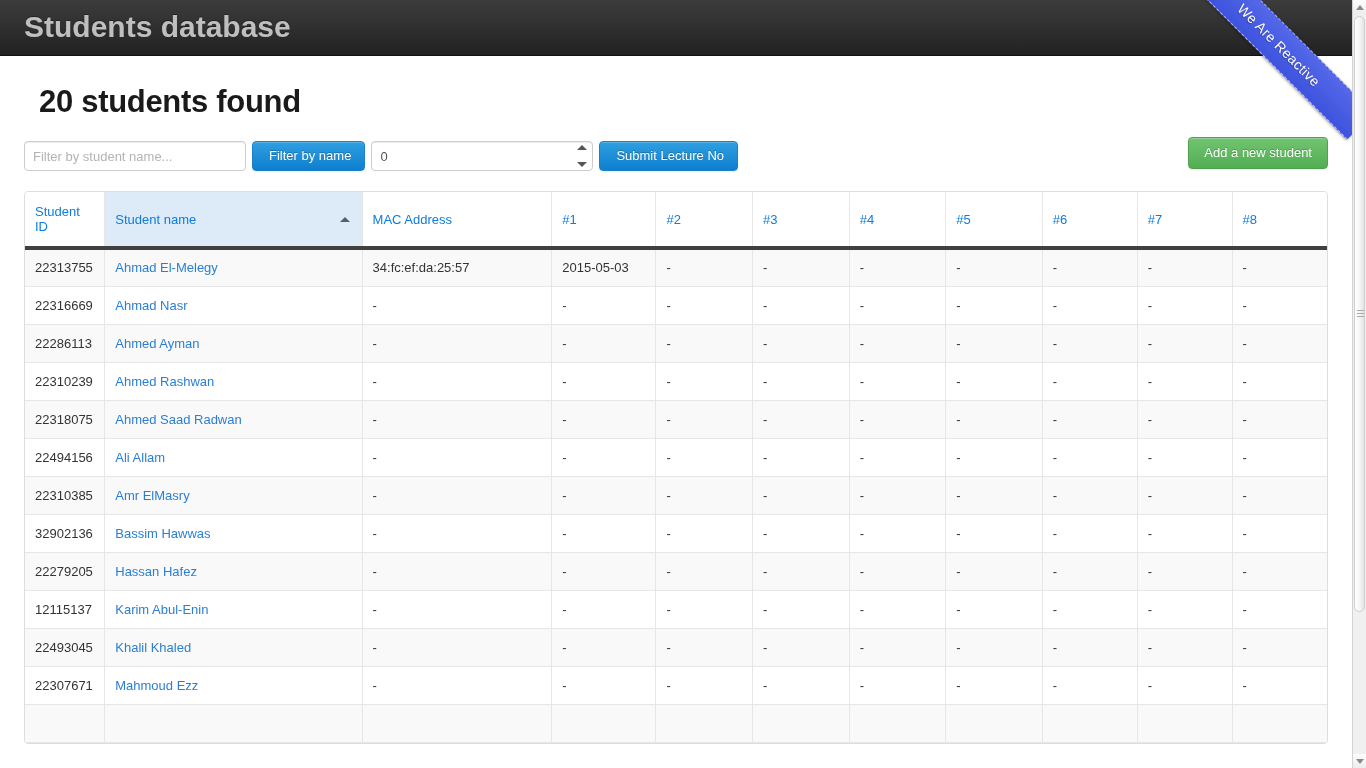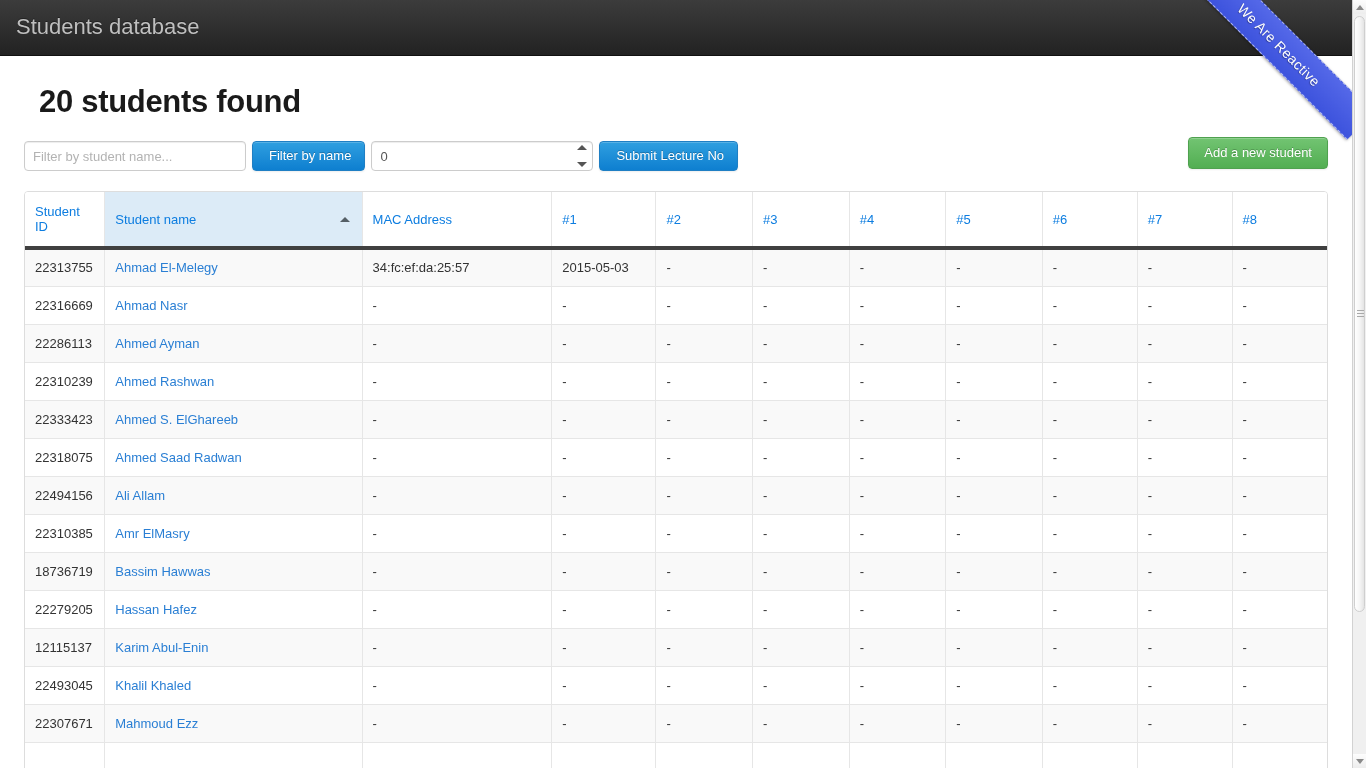--- a/index.html
+++ b/index.html
@@ -24,26 +24,26 @@
     position: absolute;
     top: 0; left: 0;
     width: 1352px;
     height: 56px;
     background: linear-gradient(to bottom, #3c3c3c 0%, #222222 100%);
     border-bottom: 1px solid #111;
     z-index: 5;
   }
   .navbar-brand {
     position: absolute;
-    left: 16px;
+    left: 24px;
     top: 12px;
-    font-size: 22px;
+    font-size: 30px;
     line-height: 30px;
     color: #bfbfbf;
-    font-weight: normal;
+    font-weight: bold;
     white-space: nowrap;
     text-shadow: 0 -1px 0 rgba(0,0,0,.35);
   }
 
   
   .ribbon-wrap {
     position: absolute;
     top: 0;
     right: 14px;
     width: 150px;
@@ -425,33 +425,20 @@
               <td class="c-lec">-</td>
               <td class="c-lec">-</td>
               <td class="c-lec">-</td>
               <td class="c-lec">-</td>
               <td class="c-lec">-</td>
               <td class="c-lec-sm">-</td>
               <td class="c-lec-sm">-</td>
               <td class="c-lec-sm">-</td>
             </tr>
             <tr>
-              <td class="c-id">22333423</td>
-              <td class="c-name name"><a>Ahmed S. ElGhareeb</a></td>
-              <td class="c-mac">-</td>
-              <td class="c-lec">-</td>
-              <td class="c-lec">-</td>
-              <td class="c-lec">-</td>
-              <td class="c-lec">-</td>
-              <td class="c-lec">-</td>
-              <td class="c-lec-sm">-</td>
-              <td class="c-lec-sm">-</td>
-              <td class="c-lec-sm">-</td>
-            </tr>
-            <tr>
               <td class="c-id">22318075</td>
               <td class="c-name name"><a>Ahmed Saad Radwan</a></td>
               <td class="c-mac">-</td>
               <td class="c-lec">-</td>
               <td class="c-lec">-</td>
               <td class="c-lec">-</td>
               <td class="c-lec">-</td>
               <td class="c-lec">-</td>
               <td class="c-lec-sm">-</td>
               <td class="c-lec-sm">-</td>
@@ -477,21 +464,21 @@
               <td class="c-lec">-</td>
               <td class="c-lec">-</td>
               <td class="c-lec">-</td>
               <td class="c-lec">-</td>
               <td class="c-lec">-</td>
               <td class="c-lec-sm">-</td>
               <td class="c-lec-sm">-</td>
               <td class="c-lec-sm">-</td>
             </tr>
             <tr>
-              <td class="c-id">18736719</td>
+              <td class="c-id">32902136</td>
               <td class="c-name name"><a>Bassim Hawwas</a></td>
               <td class="c-mac">-</td>
               <td class="c-lec">-</td>
               <td class="c-lec">-</td>
               <td class="c-lec">-</td>
               <td class="c-lec">-</td>
               <td class="c-lec">-</td>
               <td class="c-lec-sm">-</td>
               <td class="c-lec-sm">-</td>
               <td class="c-lec-sm">-</td>

